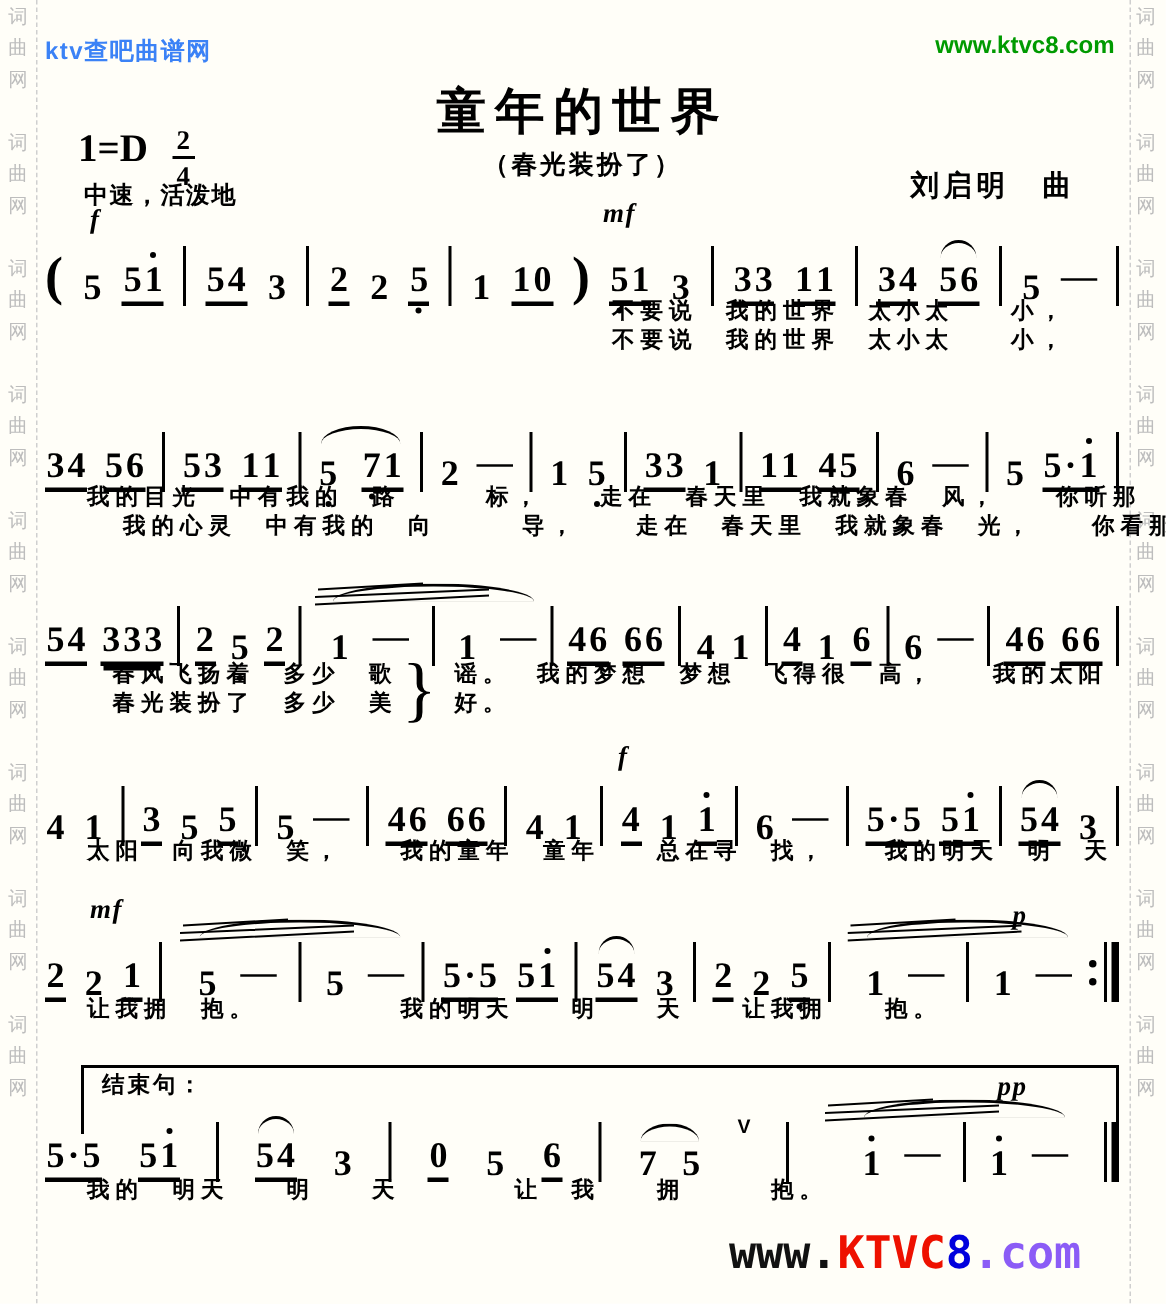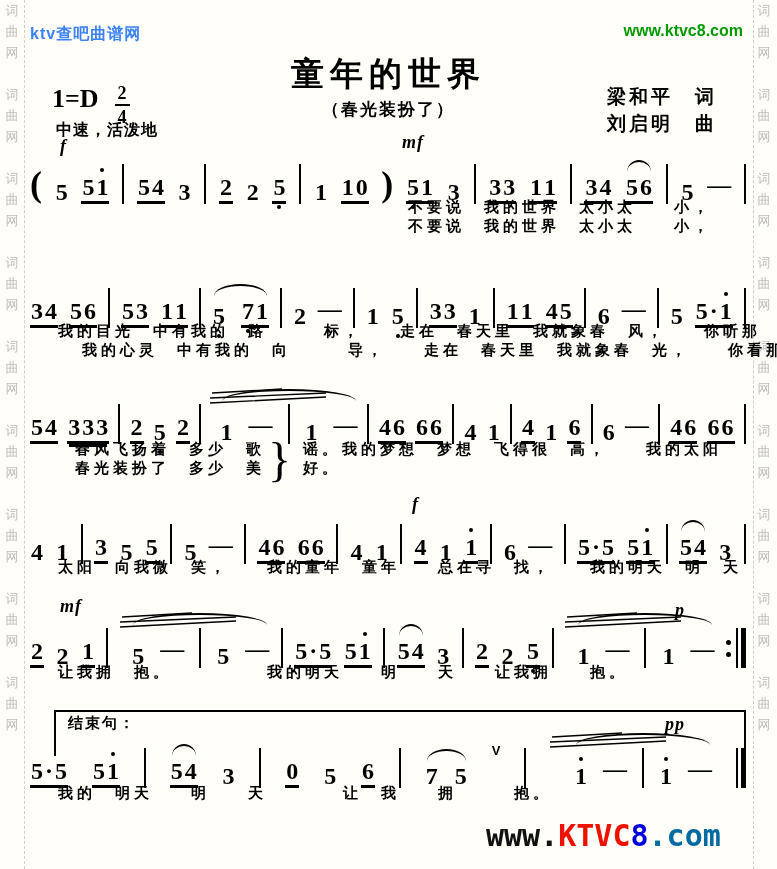--- a/index.html
+++ b/index.html
@@ -145,21 +145,20 @@
       <div class="wmgap"></div>
     </div>
   <div class="dashline left"></div>
   <div class="dashline right"></div>
 
   <div class="sitename" style="color: #3b82f6;">ktv查吧曲谱网</div>
   <div class="siteurl" style="color: rgb(0, 154, 0);">www.ktvc8.com</div>
 
   <div class="title">童年的世界</div>
   <div class="subtitle">（春光装扮了）</div>
-  <div class="credit l1">梁和平　词</div>
   <div class="credit l2">刘启明　曲</div>
 
   <div class="keysig">
     <span>1=D</span>
     <span class="meter">
       <span>2</span>
       <span class="mline"></span>
       <span>4</span>
     </span>
   </div>
@@ -269,21 +268,21 @@
           <span class="bar"></span>
           <span class="tok"><span class="ch">6</span></span>
           <span class="tok dash">—</span>
           <span class="bar"></span>
           <span class="tok u1"><span class="ch">4</span><span class="ch">6</span></span>
           <span class="tok u1"><span class="ch">6</span><span class="ch">6</span></span>
           <span class="bar"></span>
         </div>
         <div class="lyric" style="left: 45px; top: 44px;">春风飞扬着　多少　歌　　谣。</div>
         <div class="lyric" style="left: 45px; top: 63px;">春光装扮了　多少　美　　好。</div>
-        <div class="lyric" style="left: 312px; top: 44px; font-family: Liberation Mono, monospace;">我的梦想　梦想　飞得很　高，　　我的太阳</div>
+        <div class="lyric" style="left: 328px; top: 44px; font-family: Liberation Mono, monospace;">我的梦想　梦想　飞得很　高，　　我的太阳</div>
         <span class="brace" style="left: 238px; top: 36px;">}</span>
       </div>
       <div class="music-line" style="top: 516px;">
         <span class="dyn" style="left: 382px; top: -22px;">f</span>
         <div class="notes">
           <span class="tok"><span class="ch">4</span></span>
           <span class="tok"><span class="ch">1</span></span>
           <span class="bar"></span>
           <span class="tok u1"><span class="ch">3</span></span>
           <span class="tok"><span class="ch">5</span></span>
@@ -403,14 +402,14 @@
           </span>
           <span class="finalgrp">
             <span class="bar"></span>
             <span class="thickbar"></span>
           </span>
         </div>
         <div class="lyric" style="left: 28px; top: 44px;">我的　明天　　明　　天　　　　让　我　　拥　　　抱。</div>
       </div>
     </div>
 
-  <div class="logo" id="logo"><span style="color: rgb(17, 17, 17);">www.</span><span style="color: rgb(238, 17, 0);">KTVC</span><span style="color: rgb(0, 0, 221);">8</span><span style="color: #0369a1;">.com</span></div>
+  <div class="logo" id="logo"><span style="color: rgb(17, 17, 17);">www.</span><span style="color: rgb(238, 17, 0);">KTVC</span><span style="color: rgb(0, 0, 221);">8</span><span style="color: #8b5cf6;">.com</span></div>
 </div>
 
 </body></html>

